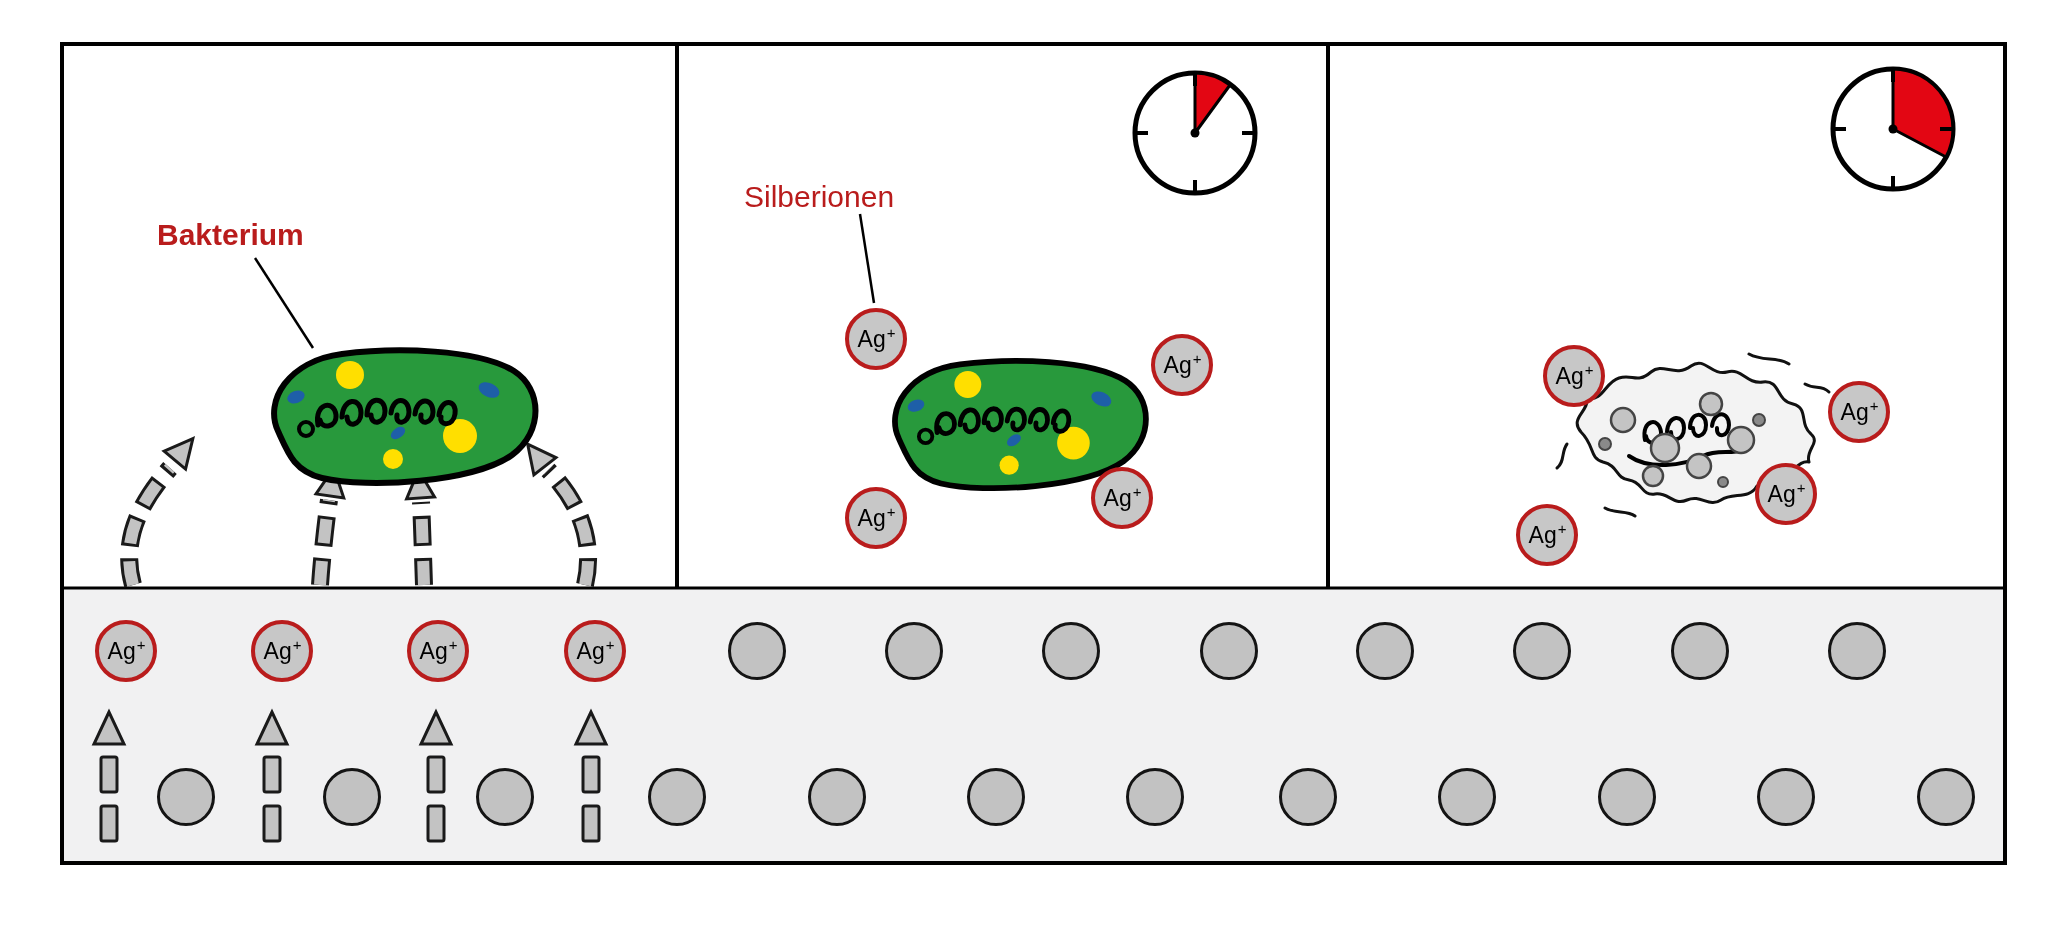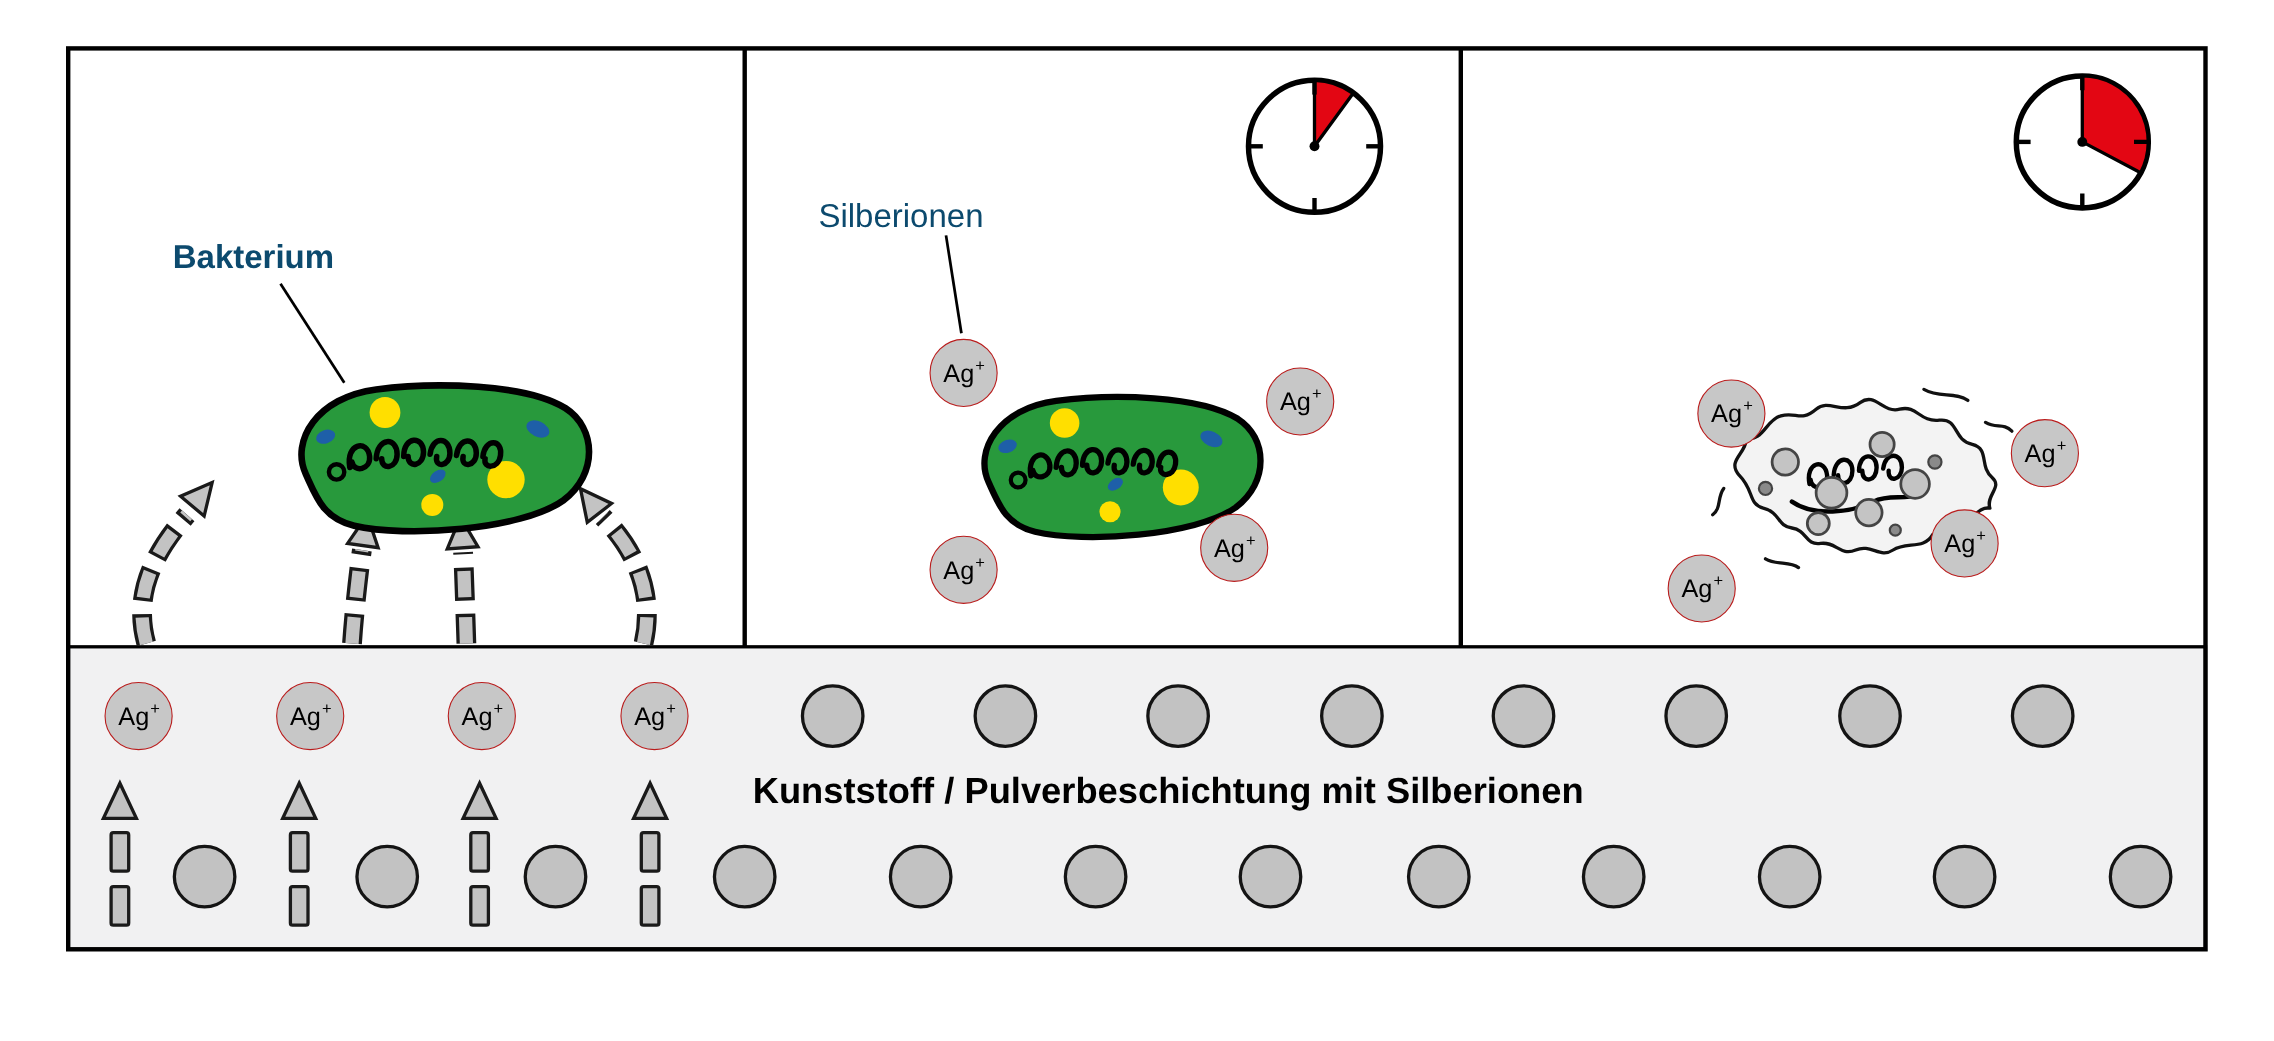--- a/index.html
+++ b/index.html
@@ -5,28 +5,28 @@
   html,body{margin:0;padding:0;background:#ffffff;}
   #canvas{
     position:relative;
     width:2067px;height:946px;
     background:#ffffff;
     font-family:"Liberation Sans", sans-serif;
     color:#000;
     overflow:hidden;
   }
   #diagram-svg{position:absolute;left:0;top:0;}
-  .label{position:absolute;font-size:30px;color:#0c4a6e;white-space:nowrap;}
+  .label{position:absolute;font-size:30px;color:#b91c1c;white-space:nowrap;}
   .coating-label{
     position:absolute;left:562px;top:700px;width:1000px;
     text-align:center;font-weight:bold;font-size:33px;color:#000;
   }
   .ion-badge{
     position:absolute;width:62px;height:62px;box-sizing:border-box;
-    border:1px solid #b91c1c;border-radius:50%;background:#c7c7c7;
+    border:4px solid #b91c1c;border-radius:50%;background:#c7c7c7;
     display:flex;align-items:center;justify-content:center;
     font-size:23px;line-height:1;
   }
   .ion-badge sup{font-size:15px;position:relative;top:-7px;left:1px;}
   .dot{
     position:absolute;width:58px;height:58px;box-sizing:border-box;
     border:3px solid #141414;border-radius:50%;background:#c2c2c2;
   }
 </style>
 </head>
@@ -166,21 +166,20 @@
         <line x1="1953" y1="129" x2="1940" y2="129"></line>
         <line x1="1893" y1="189" x2="1893" y2="176"></line>
         <line x1="1833" y1="129" x2="1846" y2="129"></line>
       </g>
       <circle cx="1893" cy="129" r="4.5" fill="#000"></circle>
     </g>
   </svg>
 
   <div class="label" style="left:157px;top:218px;font-weight:bold;">Bakterium</div>
   <div class="label" style="left:744px;top:180px;">Silberionen</div>
-  <div class="coating-label">Kunststoff / Pulverbeschichtung mit Silberionen</div>
 
   <div class="ion-badge" style="left:95px;top:620px;">
       <span>Ag</span>
       <sup>+</sup>
     </div>
   <div class="ion-badge" style="left:251px;top:620px;">
       <span>Ag</span>
       <sup>+</sup>
     </div>
   <div class="ion-badge" style="left:407px;top:620px;">

